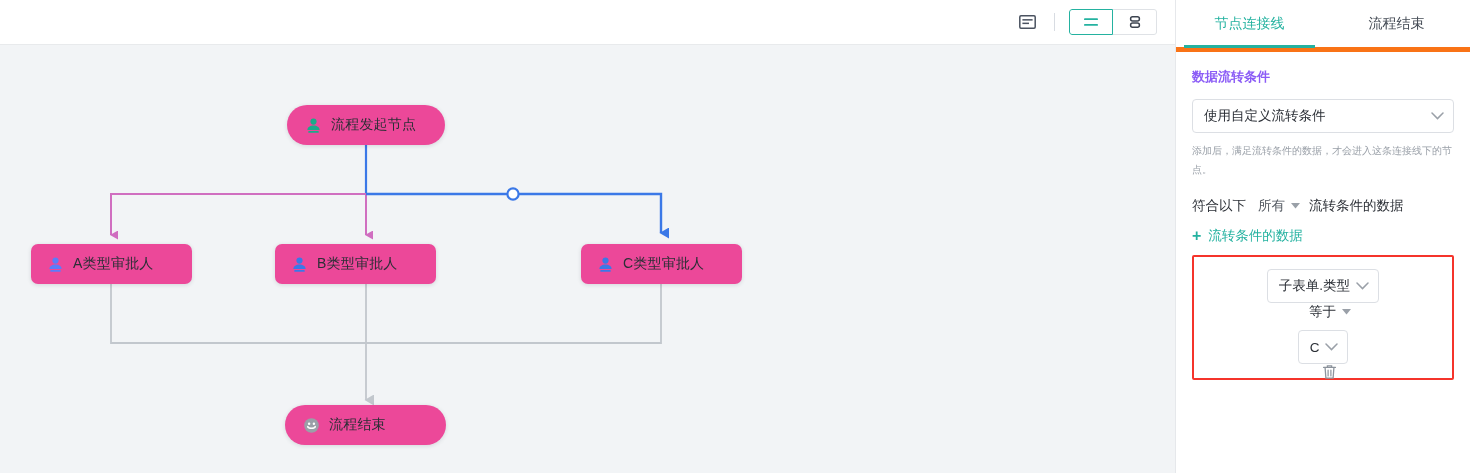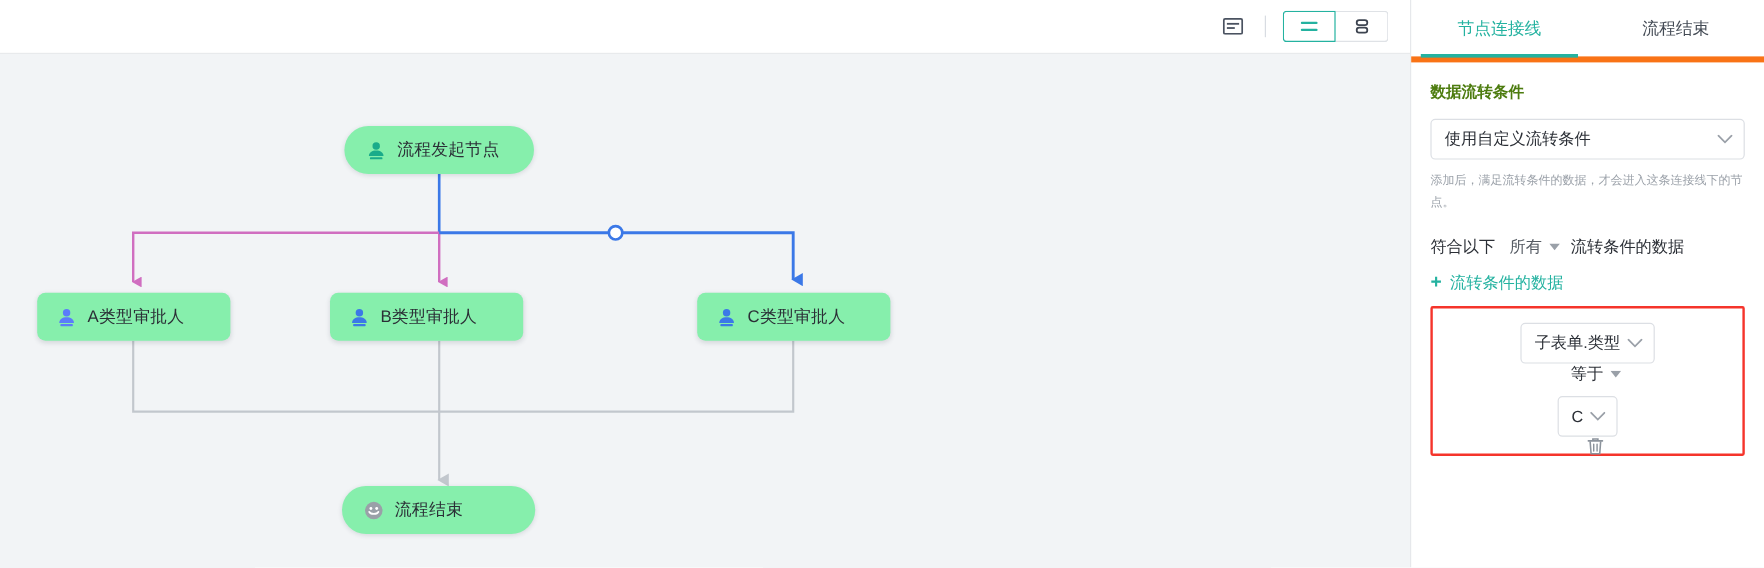--- a/index.html
+++ b/index.html
@@ -96,21 +96,21 @@
     left: 0; top: 0;
     width: 1175px;
     height: 428px;
   }
 
   
   .node {
     position: absolute;
     display: flex;
     align-items: center;
-    background: #86efac;
+    background: #ec4899;
     box-shadow: 0 1px 4px rgba(30,40,60,0.14);
     box-sizing: border-box;
     cursor: pointer;
   }
   .node .n-icon {
     display: flex;
     align-items: center;
     justify-content: center;
     margin-right: 9px;
     flex: 0 0 auto;
@@ -168,21 +168,21 @@
     bottom: -1px;
     height: 3px;
     background: #24b2a0;
   }
   .panel-body {
     padding: 16px 16px 0 16px;
   }
   .section-title {
     font-size: 13px;
     font-weight: bold;
-    color: #4d7c0f;
+    color: #8b5cf6;
     margin: 0 0 13px 0;
   }
   .select {
     position: relative;
     height: 34px;
     border: 1px solid #dcdfe4;
     border-radius: 4px;
     background: #fff;
     display: flex;
     align-items: center;

